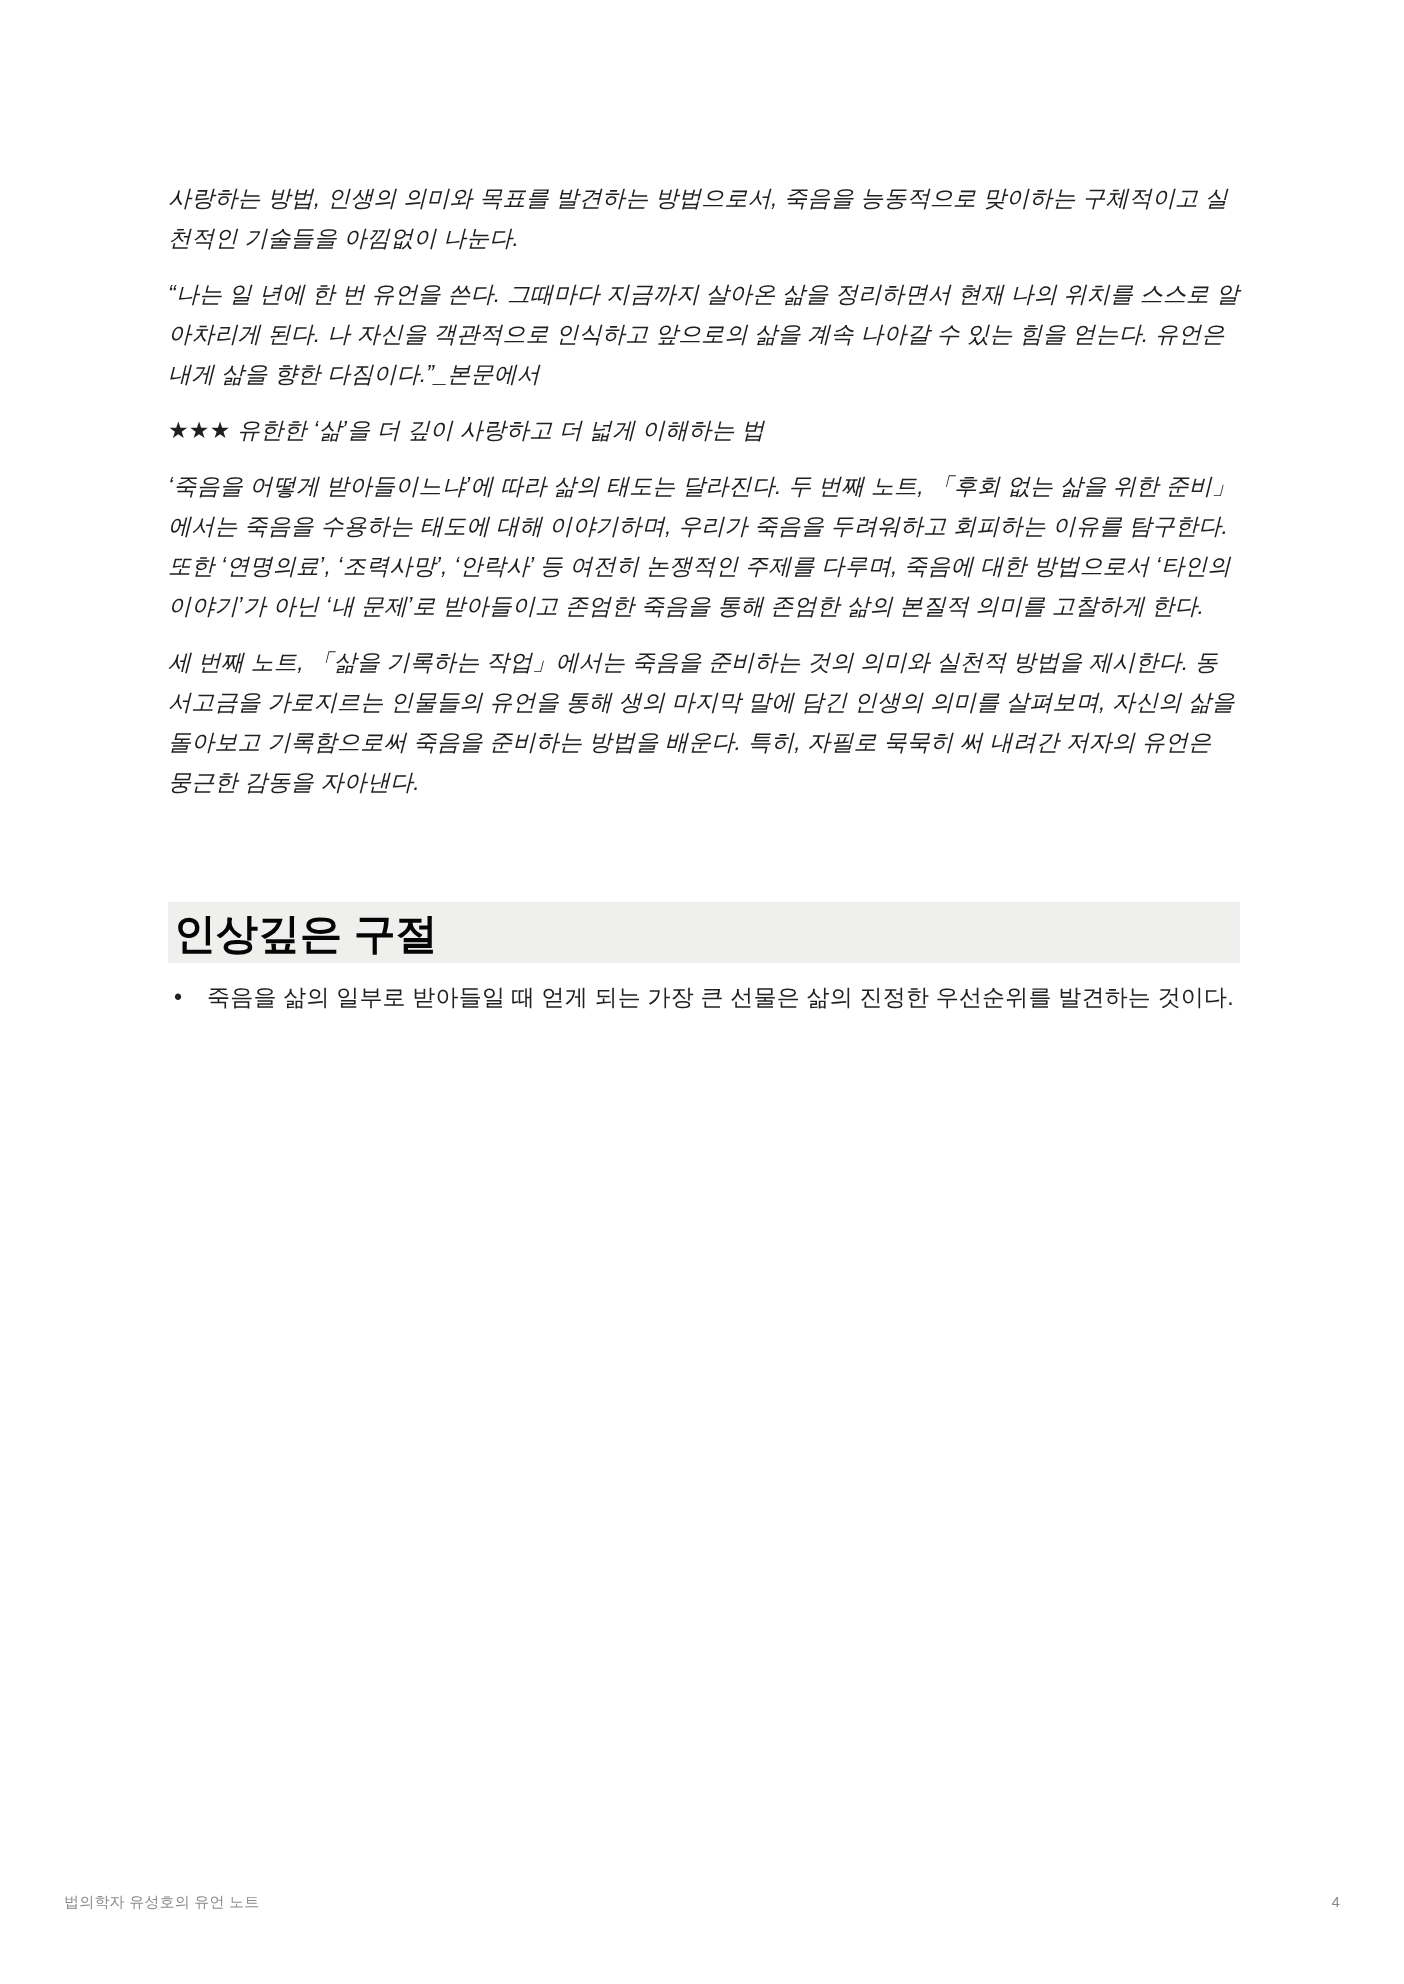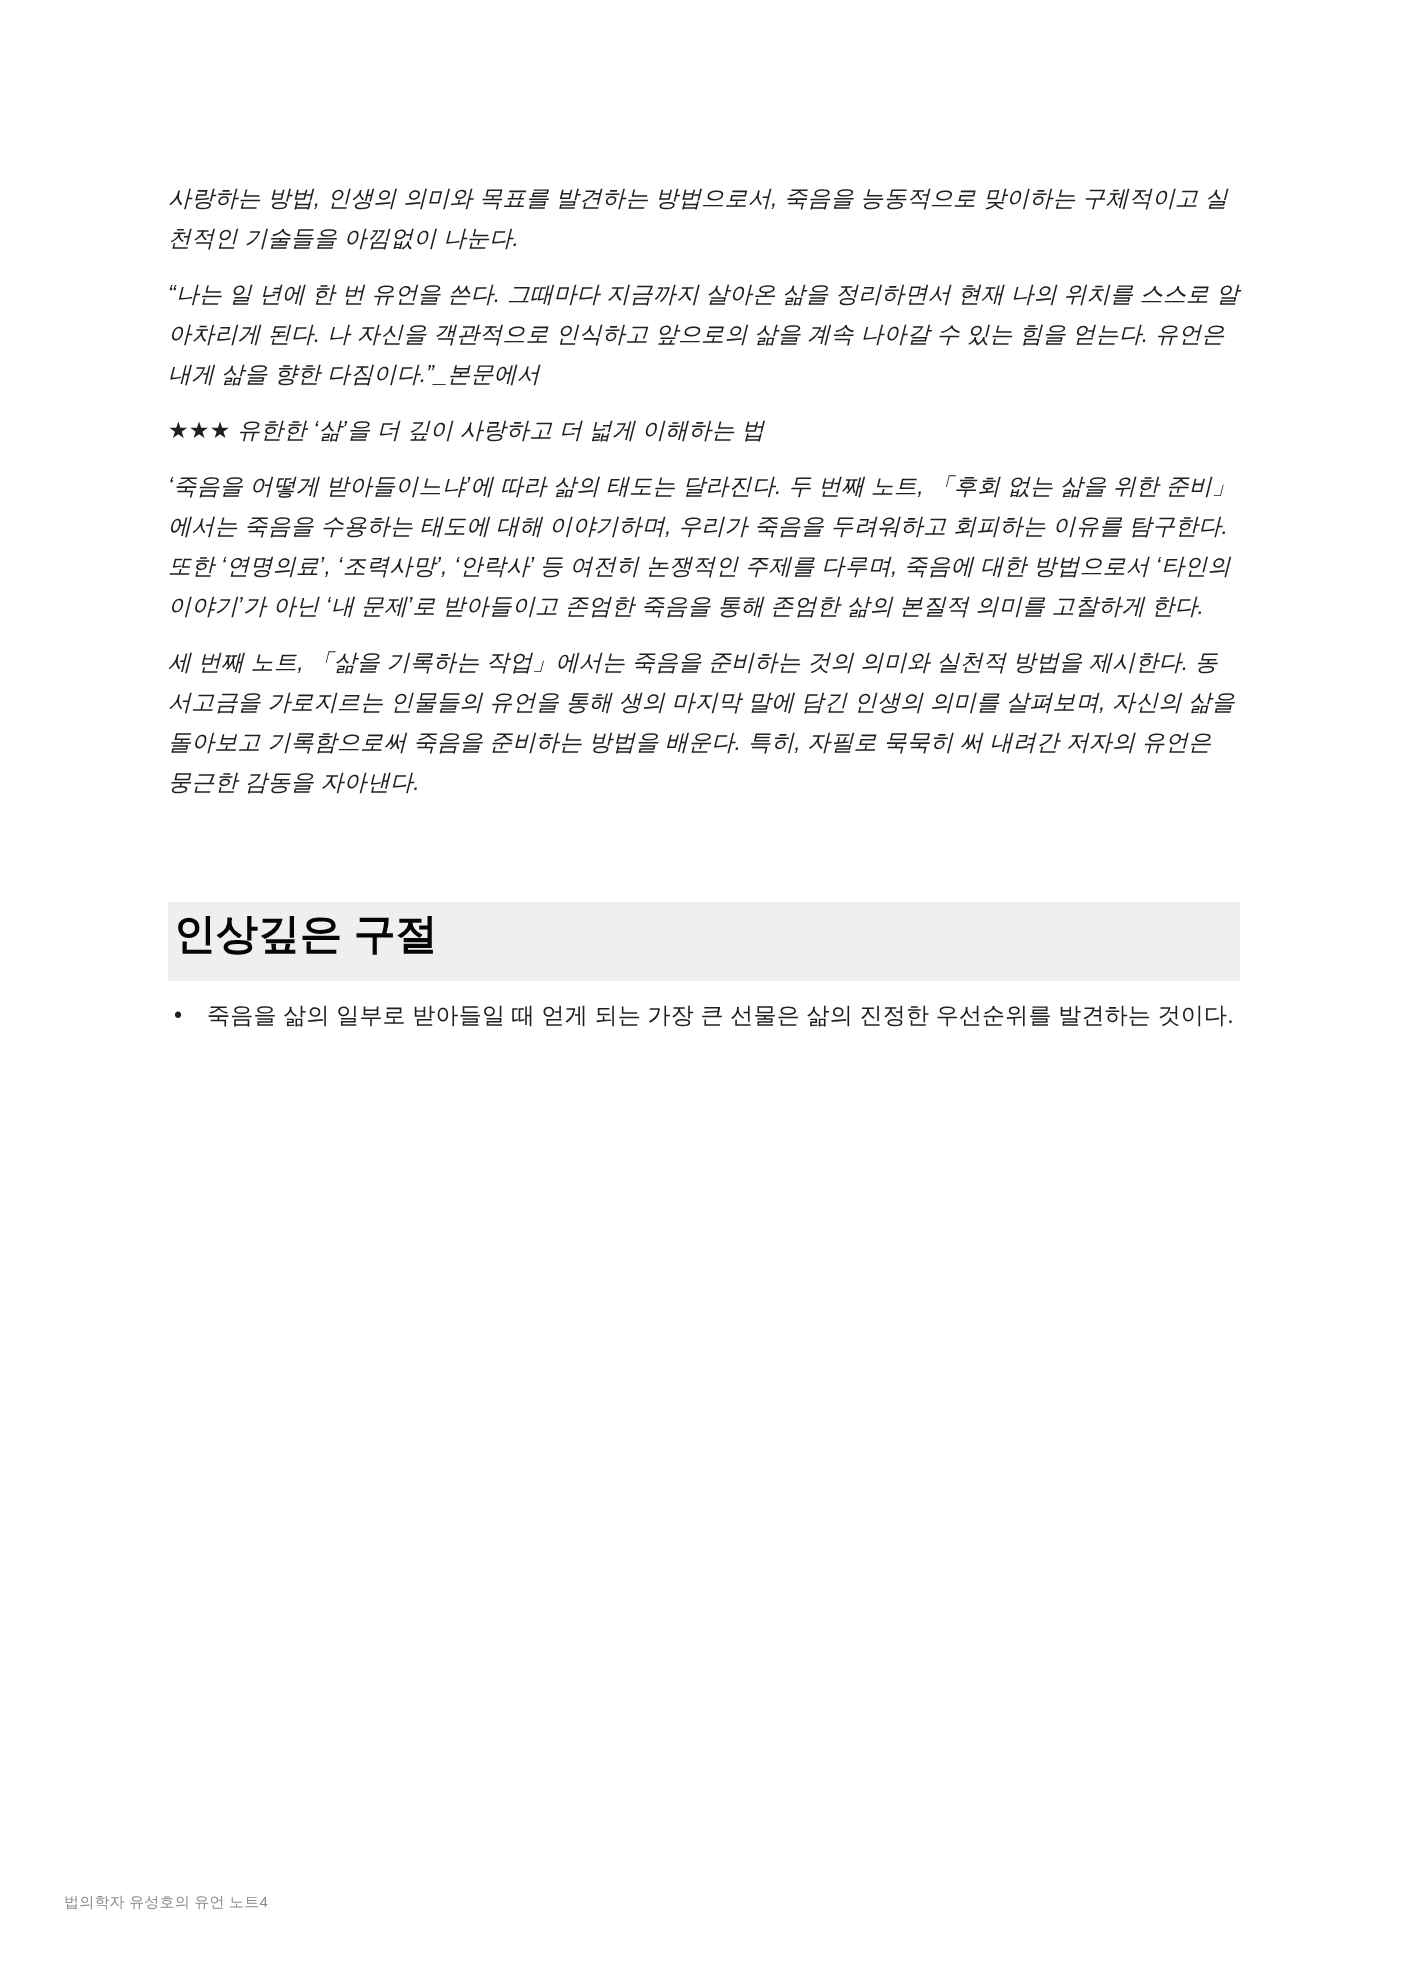--- a/index.html
+++ b/index.html
@@ -29,21 +29,21 @@
     margin: 0 0 16px 0;
     font-style: italic;
   }
   .section-heading {
     margin: 100px 0 0 0;
     background: #efefee;
     color: #050505;
     font-size: 42px;
     line-height: 58px;
     font-weight: 800;
-    padding: 3px 8px 18px 6px;
+    padding: 3px 8px 0 6px;
     letter-spacing: 0;
     word-break: keep-all;
   }
   ul.bullet-list {
     margin: 14px 0 0 0;
     padding: 0 0 0 39px;
     list-style: none;
   }
   ul.bullet-list li {
     position: relative;
@@ -55,21 +55,21 @@
     left: -33px;
     top: 0;
     font-size: 23px;
   }
   .page-footer {
     position: absolute;
     left: 64px;
     right: 64px;
     top: 1892px;
     display: flex;
-    justify-content: flex-start;
+    justify-content: space-between;
     align-items: baseline;
     font-size: 15px;
     line-height: 20px;
     color: #8b8b89;
     letter-spacing: 0.2px;
   }
 </style>
 </head>
 <body>
 

